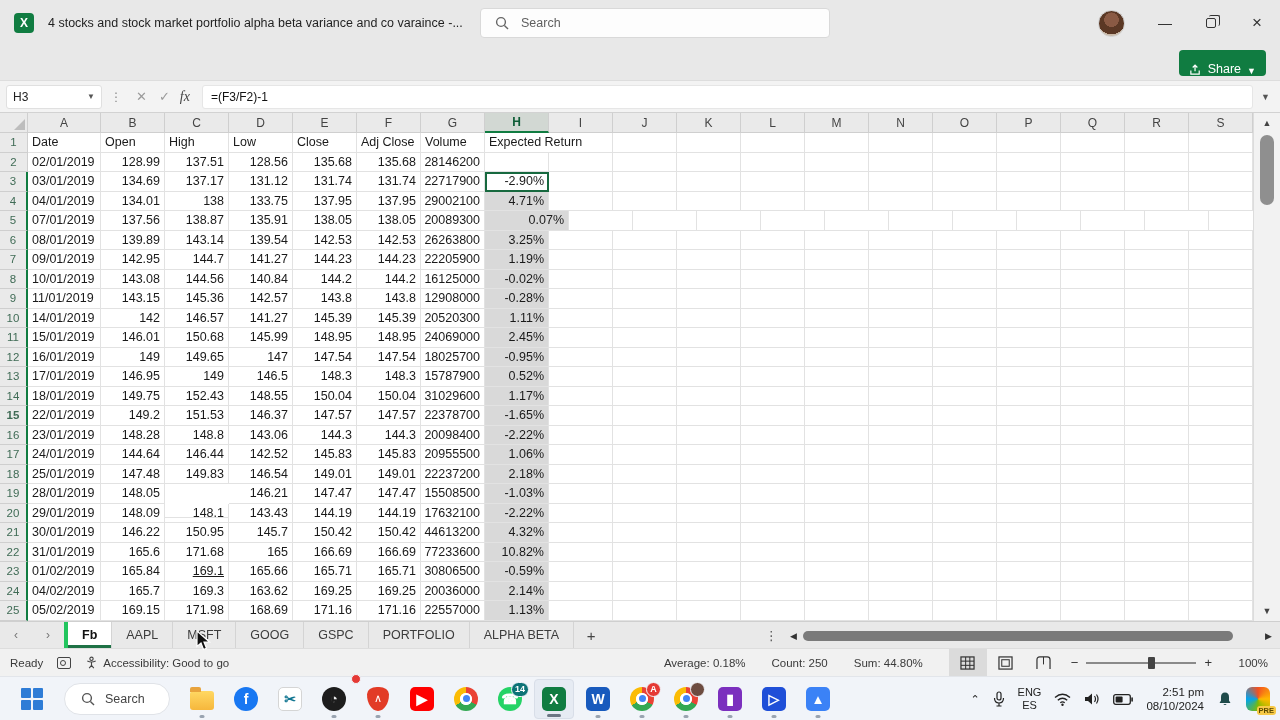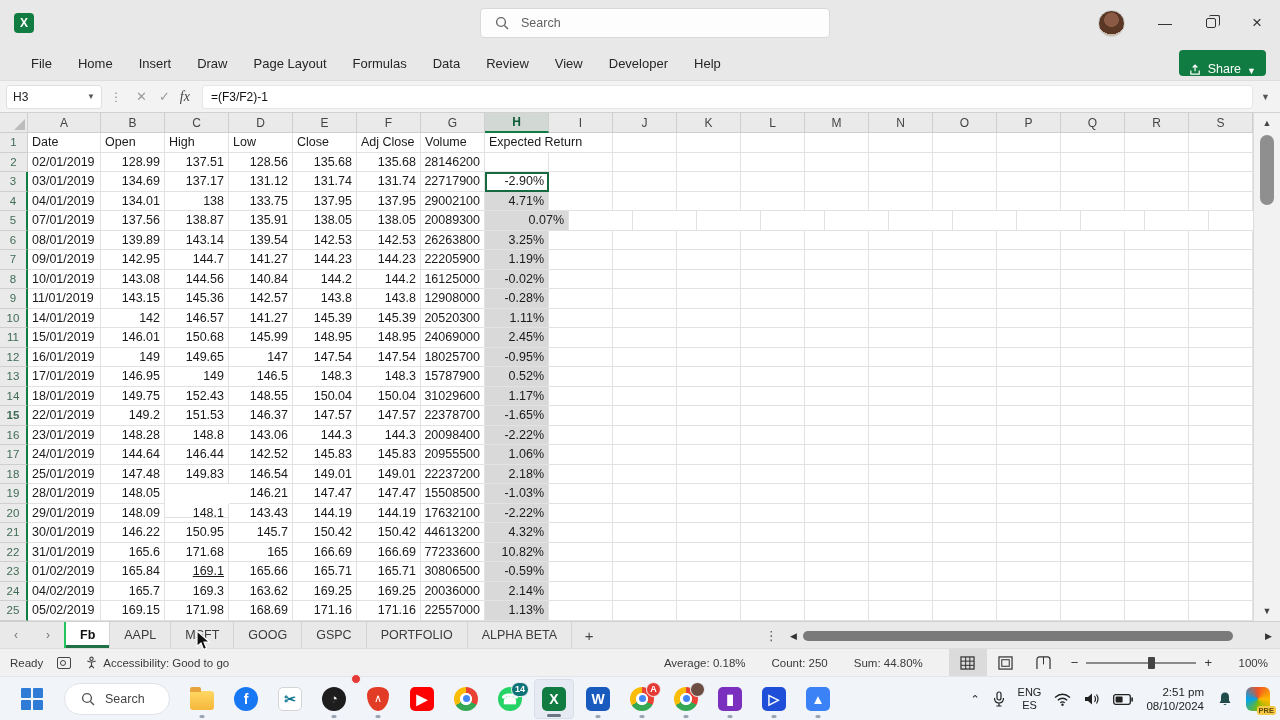--- a/index.html
+++ b/index.html
@@ -56,21 +56,21 @@
   
   .vscroll { width:27px; background:#F2F2F2; border-left:1px solid #DCDCDC; position:relative; }
   .vs-arrow { height:20px; display:flex; align-items:center; justify-content:center; color:#444; font-size:9px; }
   .vs-thumb { position:absolute; left:6px; top:22px; width:14px; height:70px; background:#8F8F8F; border-radius:7px; }
   .vs-down { position:absolute; bottom:0; width:100%; }
 
   
   .tabstrip { height:27px; background:#E9E9E9; border-top:1px solid #CFCFCF; display:flex; align-items:stretch; position:relative; }
   .tnav { width:32px; display:flex; align-items:center; justify-content:center; color:#777; font-size:12px; }
   .stab { padding:0 14px; display:flex; align-items:center; font-size:12.5px; color:#3c3c3c; border-right:1px solid #D4D4D4; }
-  .stab.active { background:#fff; color:#111; font-weight:bold; box-shadow:inset 0 -3px 0 #1E7145; border-left:2px solid #22c55e; }
+  .stab.active { background:#fff; color:#111; font-weight:bold; box-shadow:inset 0 -3px 0 #1E7145; border-left:4px solid #22c55e; }
   .addtab { width:34px; display:flex; align-items:center; justify-content:center; color:#444; font-size:15px; }
   .tmore { position:absolute; left:765px; top:0; height:27px; display:flex; align-items:center; color:#555; }
   .hscroll { position:absolute; left:790px; right:8px; top:0; height:27px; display:flex; align-items:center; gap:4px; }
   .hs-arrow { color:#333; font-size:9px; }
   .hs-track { flex:1; height:12px; position:relative; }
   .hs-thumb { position:absolute; left:2px; right:28px; top:1px; height:10px; background:#7A7A7A; border-radius:5px; }
 
   
   .statusbar { height:28px; background:#F1F1F1; border-top:1px solid #DDD; display:flex; align-items:center; font-size:11.5px; color:#3a3a3a; }
   .sb-left { display:flex; align-items:center; gap:14px; padding-left:10px; }
@@ -113,51 +113,39 @@
   
   .cursor { position:absolute; left:196px; top:630px; z-index:50; }
 </style>
 </head>
 <body>
 
 <div class="screen">
 
   <div class="titlebar">
     <div class="xl-logo">X</div>
+    <div class="doc-title">4 stocks and stock market portfolio alpha beta variance and co varaince  -...</div>
     <div class="title-search">
       <svg class="mag" width="14" height="14" viewBox="0 0 14 14">
           <circle cx="6" cy="6" r="4.4" fill="none" stroke="#666" stroke-width="1.4"></circle>
           <line x1="9.4" y1="9.4" x2="13" y2="13" stroke="#666" stroke-width="1.4"></line>
         </svg>
       <span>Search</span>
     </div>
     <div class="avatar"></div>
     <div class="win-controls">
       <div class="win-btn">—</div>
       <div class="win-btn">
           <span class="restore-glyph"></span>
         </div>
       <div class="win-btn" style="font-size:17px;">×</div>
     </div>
   </div>
 
   <div class="ribbon">
-    <div id="ribbonTabs" style="display:flex;">
-        <div class="rtab">File</div>
-        <div class="rtab">Home</div>
-        <div class="rtab">Insert</div>
-        <div class="rtab">Draw</div>
-        <div class="rtab">Page Layout</div>
-        <div class="rtab">Formulas</div>
-        <div class="rtab">Data</div>
-        <div class="rtab">Review</div>
-        <div class="rtab">View</div>
-        <div class="rtab">Developer</div>
-        <div class="rtab">Help</div>
-      </div>
     <div class="share-btn">
       <svg width="13" height="13" viewBox="0 0 14 14">
           <path d="M2 8v4h9V8" fill="none" stroke="#fff" stroke-width="1.3"></path>
           <path d="M6.5 9V2.5 M4 4.8 L6.5 2.2 L9 4.8" fill="none" stroke="#fff" stroke-width="1.3"></path>
         </svg>
       <span>Share</span>
       <span class="share-chev">▼</span>
     </div>
   </div>
 

